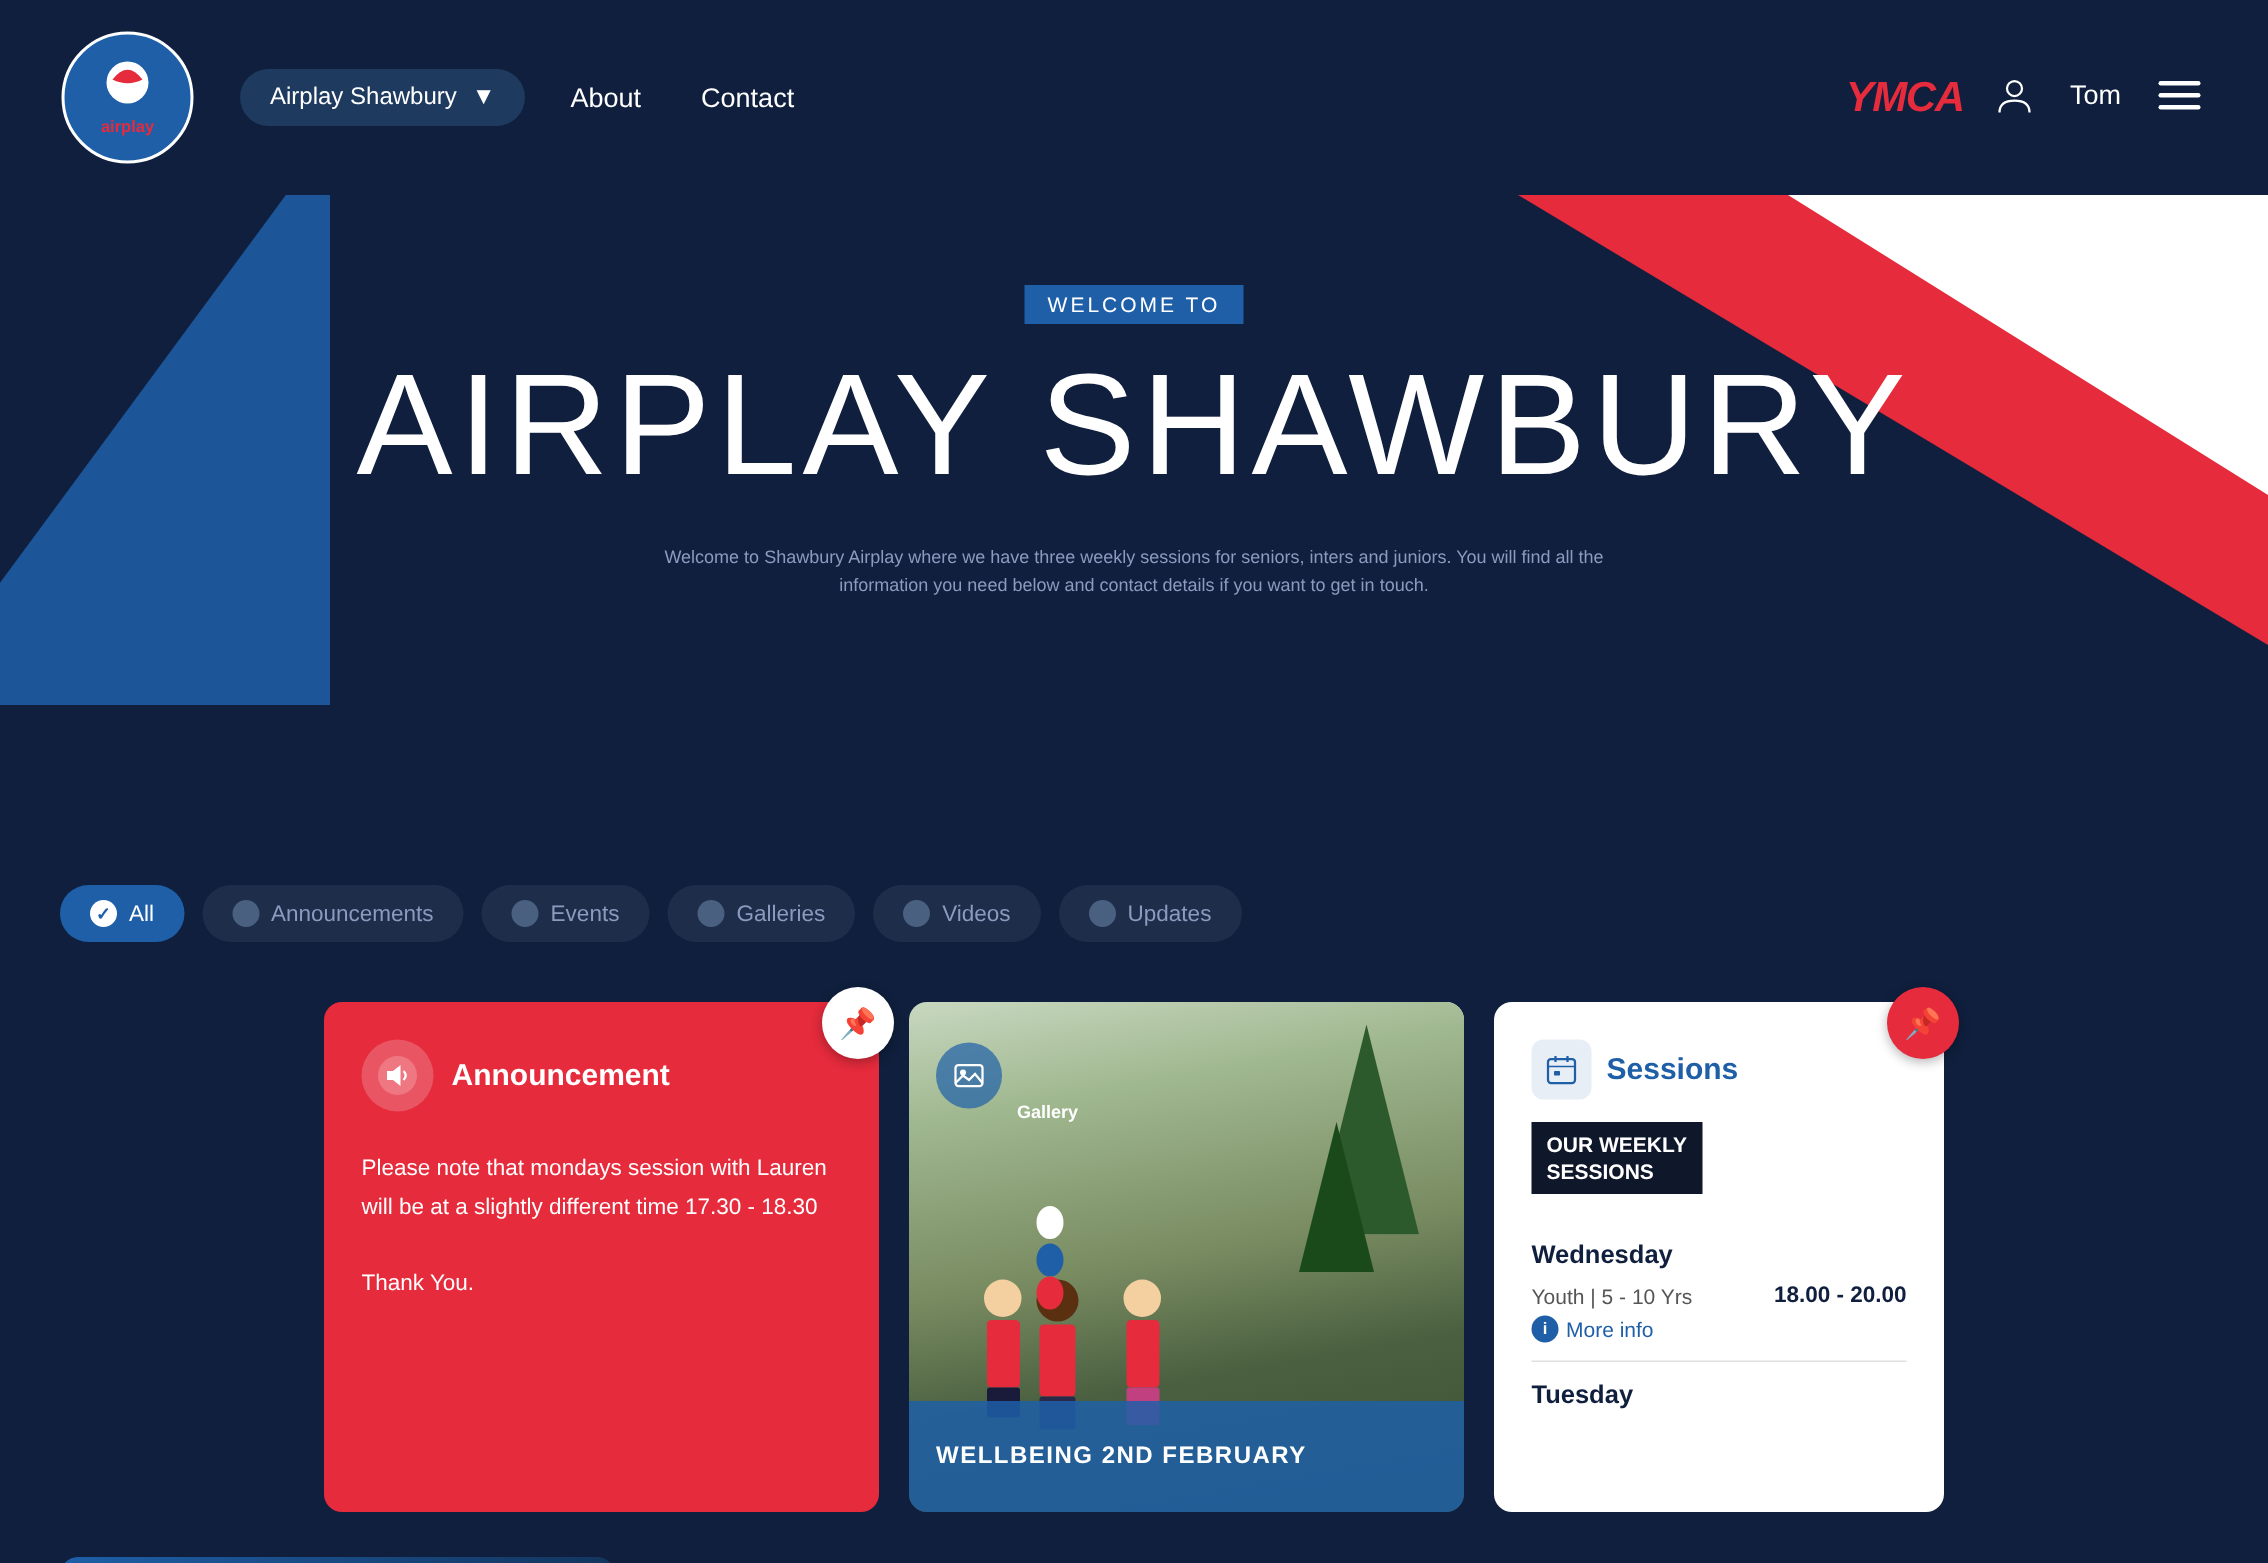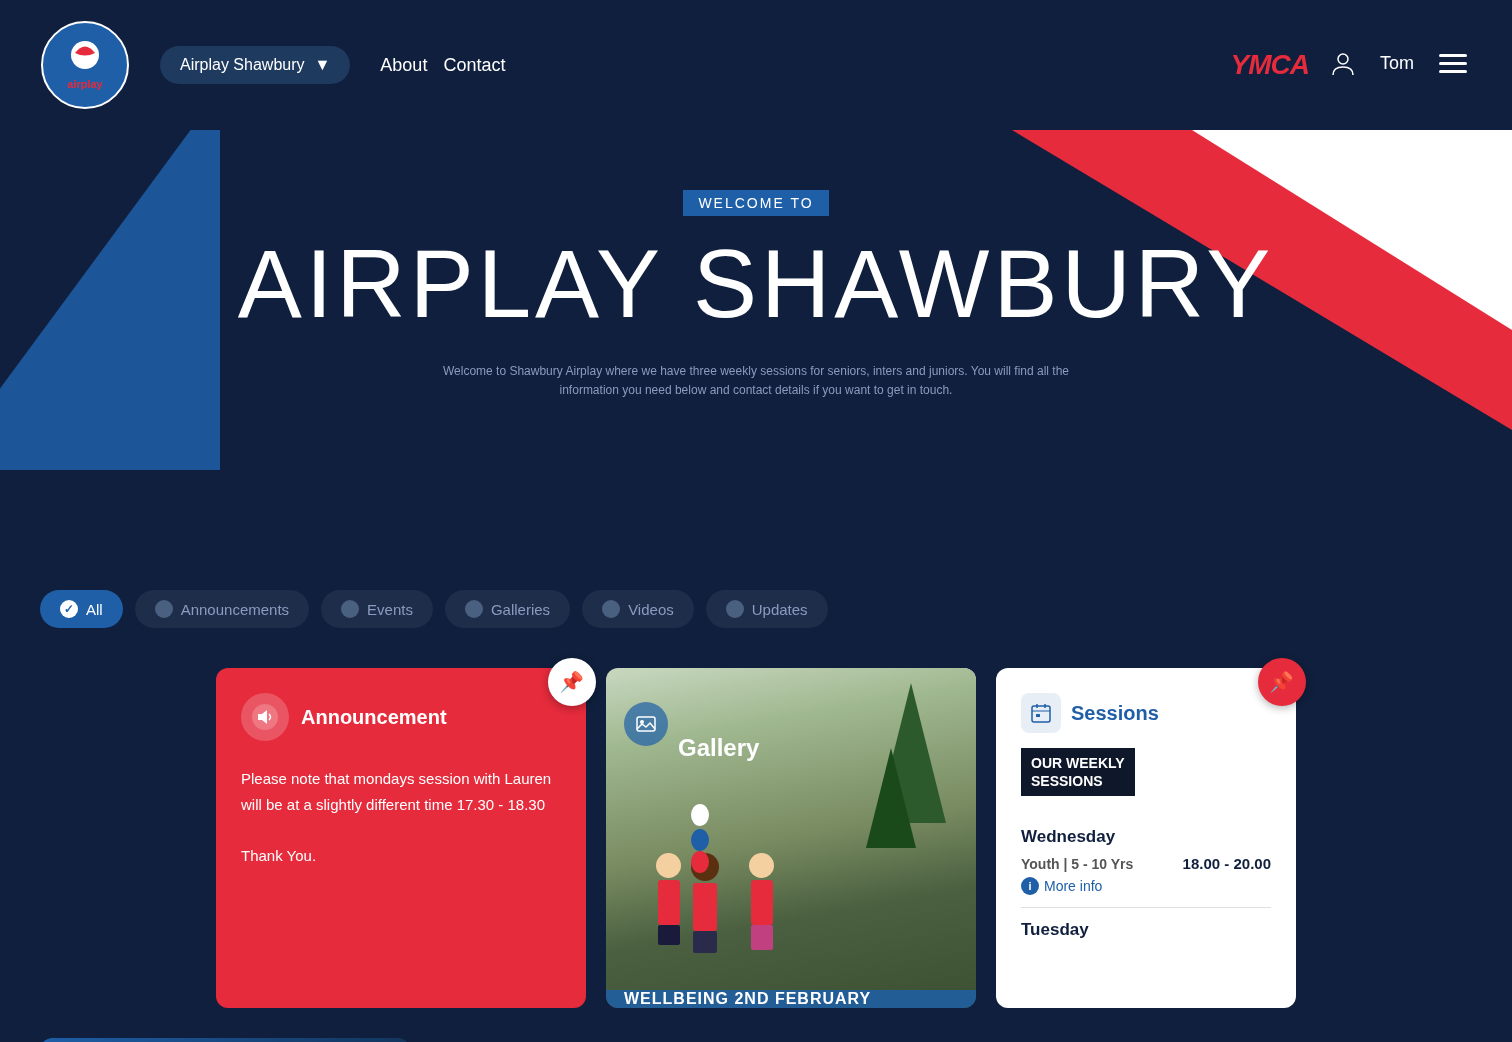--- a/index.html
+++ b/index.html
@@ -32,21 +32,21 @@
       border-radius: 25px;
       font-size: 16px;
       cursor: pointer;
       display: flex;
       align-items: center;
       gap: 10px;
       margin-right: 30px;
     }
     .nav-links {
       display: flex;
-      gap: 16px;
+      gap: 40px;
       flex: 1;
     }
     .nav-links a {
       color: #fff;
       text-decoration: none;
       font-size: 18px;
     }
     .header-right {
       display: flex;
       align-items: flex-start;
@@ -315,21 +315,20 @@
     }
     .sessions-row {
       display: flex;
       justify-content: space-between;
       align-items: center;
       margin-bottom: 5px;
     }
     .sessions-type {
       color: #555;
       font-size: 14px;
-      font-weight: bold;
     }
     .sessions-time {
       color: #0f1f3d;
       font-size: 15px;
       font-weight: bold;
     }
     .more-info-link {
       display: flex;
       align-items: center;
       gap: 5px;
@@ -520,24 +519,24 @@
       </div>
 
       <div style="position:absolute;top:18px;left:18px;display:flex;align-items:center;gap:10px;z-index:2;">
         <div style="width:44px;height:44px;border-radius:50%;background:rgba(30,95,168,0.7);display:flex;align-items:center;justify-content:center;">
           <svg width="22" height="22" viewBox="0 0 22 22">
             <rect x="2" y="4" width="18" height="14" rx="2" fill="none" stroke="#fff" stroke-width="1.5"></rect>
             <circle cx="7" cy="9" r="2" fill="#fff"></circle>
             <path d="M2 16 L7 11 L11 14 L15 10 L20 16" fill="none" stroke="#fff" stroke-width="1.5"></path>
           </svg>
         </div>
-        <span style="color:#fff;font-size:24px;font-weight:bold;margin-top:48px;">Gallery</span>
+        <span style="color:#fff;font-size:12px;font-weight:bold;margin-top:48px;">Gallery</span>
       </div>
 
-      <div style="position:absolute;bottom:0;left:0;right:0;background:rgba(30,95,168,0.85);padding:0 18px;">
+      <div style="position:absolute;bottom:0;left:0;right:0;background:rgba(30,95,168,0.85);padding:28px 18px;">
         <span style="color:#fff;font-size:16px;font-weight:bold;letter-spacing:1px;">WELLBEING 2ND FEBRUARY</span>
       </div>
     </div>
   </div>
 
   <div class="card-sessions">
     <button class="pin-button" style="background:#e52b3c;">
       <span class="pin-icon" style="color:#fff;">📌</span>
     </button>
     <div class="sessions-header">

